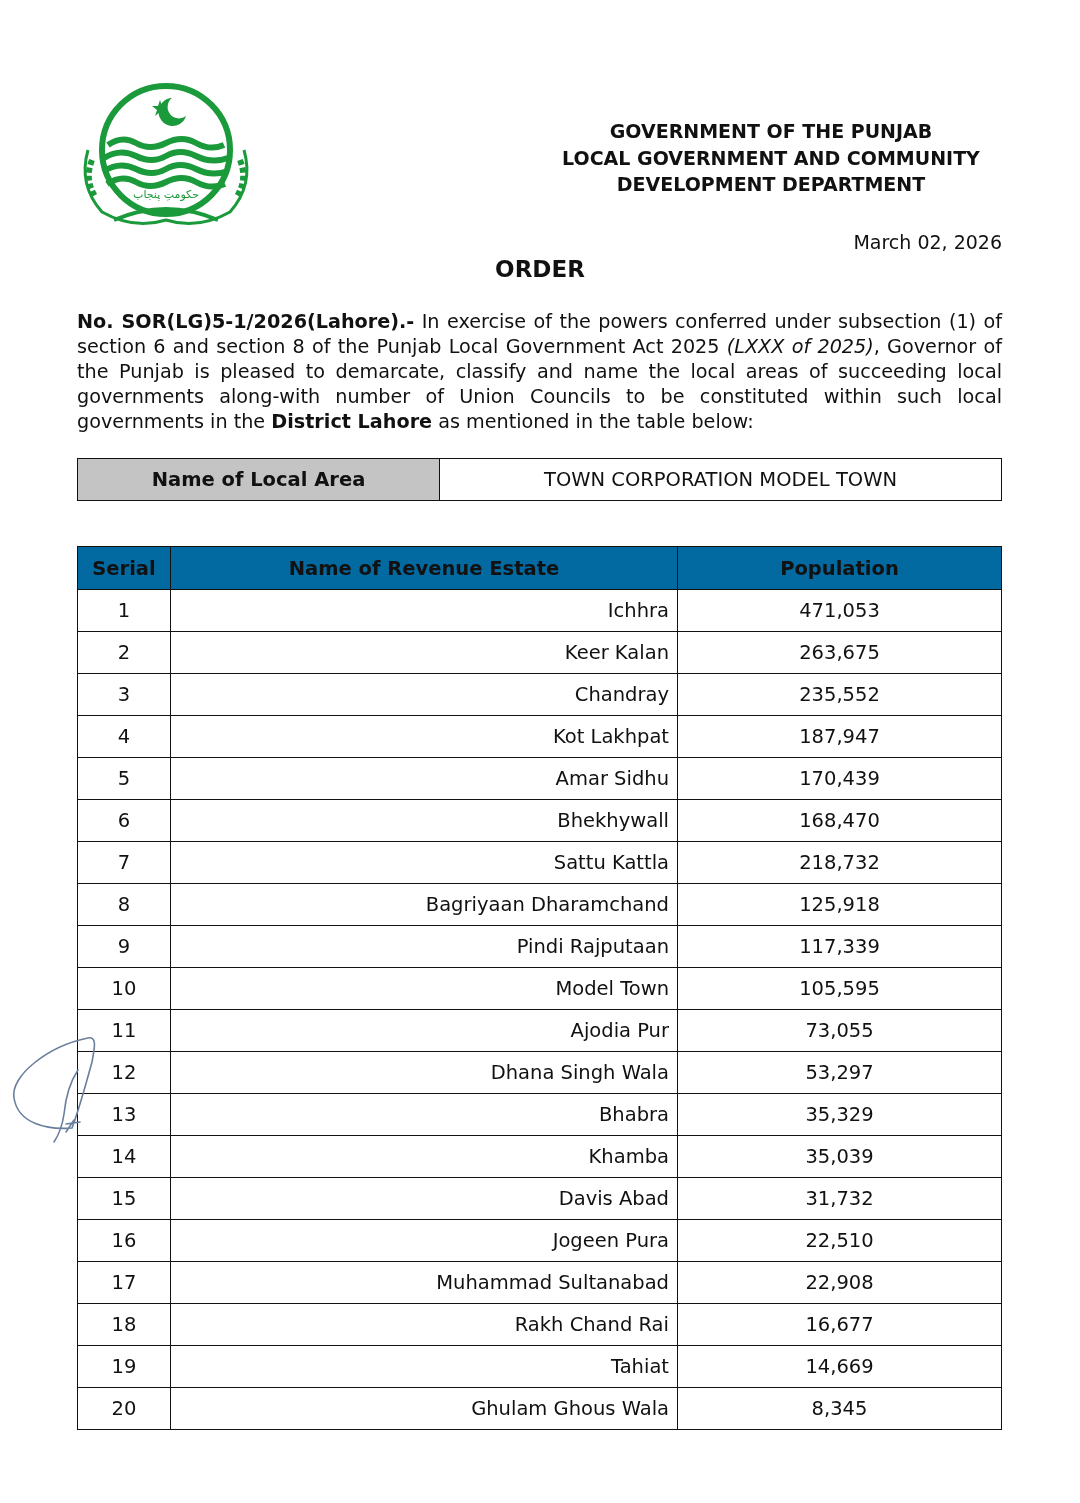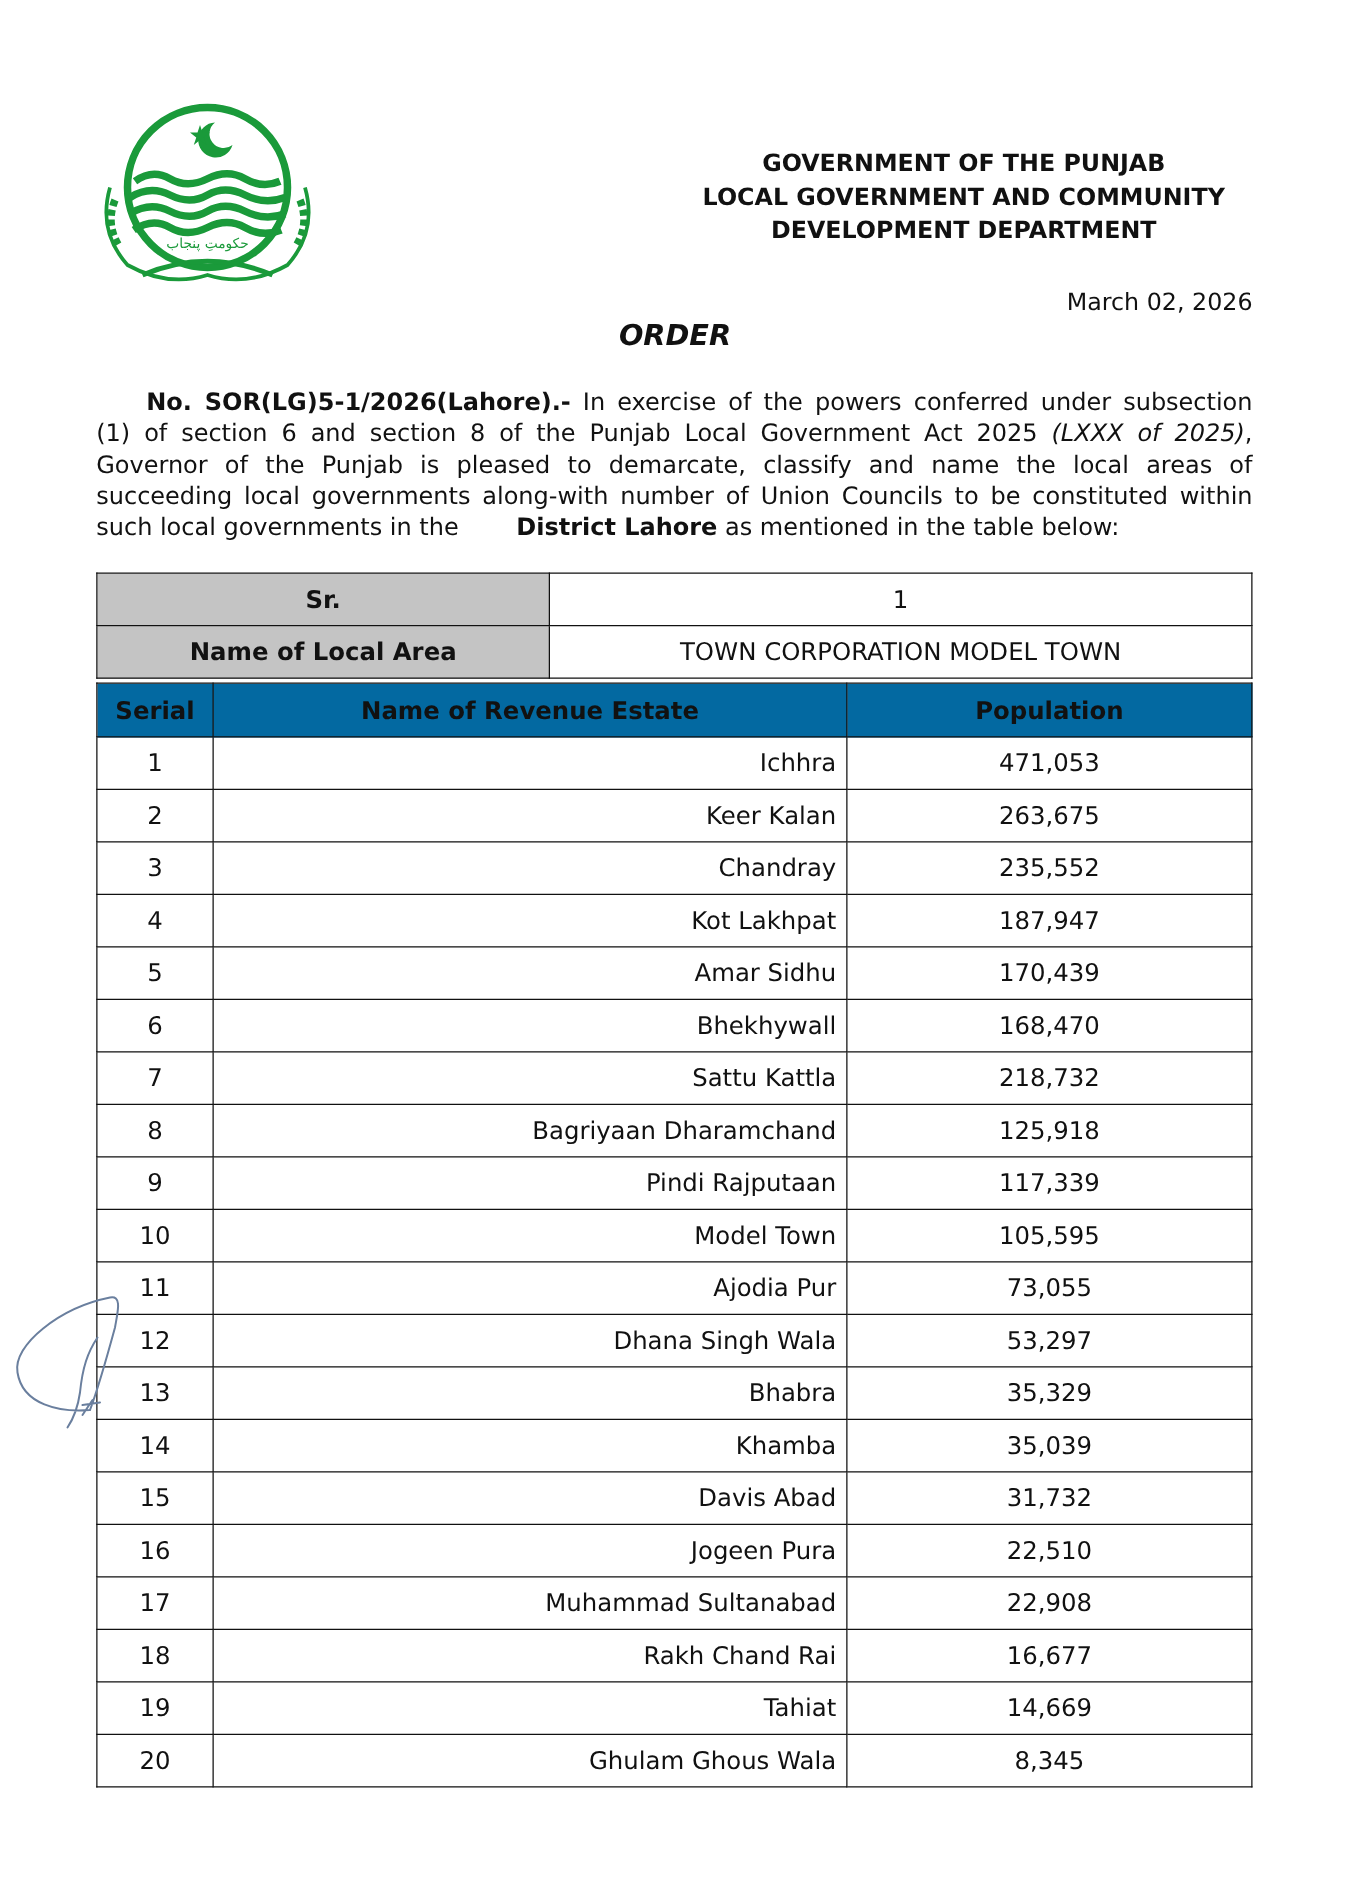--- a/index.html
+++ b/index.html
@@ -8,27 +8,27 @@
     font-family: "DejaVu Sans", sans-serif; color: #111111;
   }
   .logo { position: absolute; left: 74px; top: 80px; width: 184px; height: 152px; }
   .header {
     position: absolute; left: 540px; top: 118px; width: 462px;
     text-align: center; font-weight: bold; font-size: 19px; line-height: 26.5px;
   }
   .date { position: absolute; right: 78px; top: 231px; font-size: 19px; }
   .order-title {
     position: absolute; left: 0; width: 1080px; top: 256px; text-align: center;
-    font-weight: bold; font-size: 23px; font-style: italic;
+    font-weight: bold; font-size: 23px;
   }
   .body-para {
     position: absolute; left: 77px; top: 309px; width: 925px;
     font-size: 19.2px; line-height: 25px; text-align: justify;
   }
-  .body-para b { font-weight: bold; margin-left: 40px; }
+  .body-para b { font-weight: bold; }
   .body-para i { }
 
   table.meta, table.estates {
     position: absolute; left: 77px; width: 925px; border-collapse: collapse;
     font-size: 19.5px;
   }
   table.meta { top: 458px; }
   table.estates { top: 546px; }
   table.meta td, table.estates td, table.estates th {
     border: 1.5px solid #111111; padding: 0 8px;
@@ -72,24 +72,20 @@
   <div>DEVELOPMENT DEPARTMENT</div>
 </div>
 
 <div class="date">March 02, 2026</div>
 <div class="order-title">ORDER</div>
 
 <div class="body-para"><b>No. SOR(LG)5-1/2026(Lahore).-</b><span> In exercise of the powers conferred under subsection (1) of section 6 and section 8 of the Punjab Local Government Act 2025 </span><i>(LXXX of 2025)</i><span>, Governor of the Punjab is pleased to demarcate, classify and name the local areas of succeeding local governments along-with number of Union Councils to be constituted within such local governments in the </span><b>District Lahore</b><span> as mentioned in the table below:</span></div>
 
 <table class="meta">
   <tbody>
-      <tr>
-    <td class="label">Sr.</td>
-    <td class="value">1</td>
-  </tr>
   <tr>
     <td class="label">Name of Local Area</td>
     <td class="value">TOWN CORPORATION MODEL TOWN</td>
   </tr>
 </tbody>
   </table>
 
 <table class="estates">
   <thead>
     <tr>

